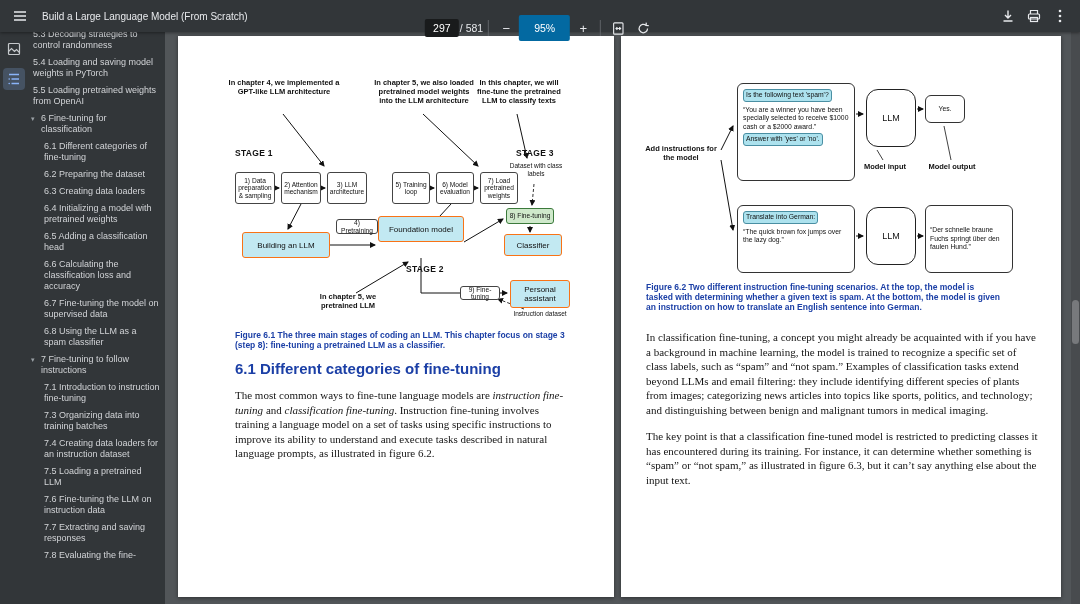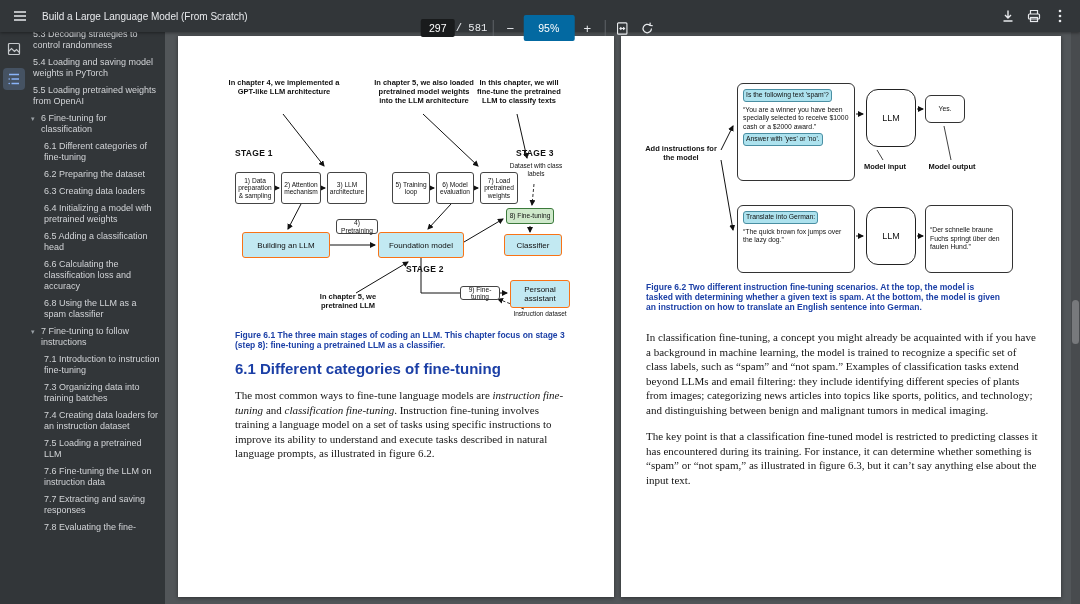--- a/index.html
+++ b/index.html
@@ -12,21 +12,21 @@
     padding:0 8px; position:relative; flex:none; box-shadow:0 1px 3px rgba(0,0,0,.4); z-index:5; }
   .tb-left { display:flex; align-items:center; gap:10px; }
   .title { font-size:10px; color:#e8eaed; white-space:nowrap; }
   .icon-btn { width:24px; height:24px; border:none; background:transparent; color:#e8eaed;
     display:flex; align-items:center; justify-content:center; border-radius:50%; cursor:pointer;
     font-size:13px; font-family:inherit; flex:none; }
   .tb-center { position:absolute; left:50%; top:0; height:32px; transform:translateX(-50%);
     display:flex; align-items:center; gap:1px;margin-top:12px; }
   .page-input { width:34px; height:18px; background:#191b1c; border:none; border-radius:2px;
     color:#fff; font-size:10.5px; text-align:center; font-family:inherit; }
-  .page-total { font-size:10.5px; color:#e8eaed;font-family:Liberation Mono, monospace; }
+  .page-total { font-size:10.5px; color:#e8eaed; }
   .tb-sep { width:1px; height:16px; background:#5f6368; margin:0 4px; }
   .zoom-box { min-width:34px; height:26px; background:#0369a1; border-radius:2px; color:#fff;
     font-size:10.5px; display:flex; align-items:center; justify-content:center; padding:0 15px; cursor:pointer; }
   .tb-right { margin-left:auto; display:flex; align-items:center; gap:2px; }
 
   
   .content { flex:1; display:flex; min-height:0; }
 
   
   .sidebar { width:165px; background:#323639; display:flex; flex:none; overflow:hidden; }
@@ -183,20 +183,23 @@
             <span>6.3 Creating data loaders</span>
           </div>
           <div class="toc-item lv-2">
             <span>6.4 Initializing a model with pretrained weights</span>
           </div>
           <div class="toc-item lv-2">
             <span>6.5 Adding a classification head</span>
           </div>
           <div class="toc-item lv-2">
             <span>6.6 Calculating the classification loss and accuracy</span>
+          </div>
+          <div class="toc-item lv-2">
+            <span>6.7 Fine-tuning the model on supervised data</span>
           </div>
           <div class="toc-item lv-2">
             <span>6.8 Using the LLM as a spam classifier</span>
           </div>
           <div class="toc-item lv-0">
             <span class="chev">▾</span>
             <span>7 Fine-tuning to follow instructions</span>
           </div>
           <div class="toc-item lv-2">
             <span>7.1 Introduction to instruction fine-tuning</span>
@@ -268,21 +271,21 @@
           <div class="abs nbox" style="left:214px;top:136px;width:38px;height:32px;">5) Training loop</div>
           <div class="abs nbox" style="left:258px;top:136px;width:38px;height:32px;">6) Model evaluation</div>
           <div class="abs nbox" style="left:302px;top:136px;width:38px;height:32px;">7) Load pretrained weights</div>
 
           <div class="abs tinylbl" style="left:326px;top:126px;width:64px;">Dataset with class labels</div>
           <div class="abs nbox green" style="left:328px;top:172px;width:48px;height:16px;">8) Fine-tuning</div>
           <div class="abs cybox" style="left:326px;top:198px;width:58px;height:22px;">Classifier</div>
 
           <div class="abs cybox" style="left:64px;top:196px;width:88px;height:26px;">Building an LLM</div>
           <div class="abs nbox" style="left:158px;top:183px;width:42px;height:15px;">4) Pretraining</div>
-          <div class="abs cybox" style="left:200px;top:196px;width:86px;height:26px;">Foundation model</div>
+          <div class="abs cybox" style="left:200px;top:180px;width:86px;height:26px;">Foundation model</div>
 
           <div class="abs nbox" style="left:282px;top:250px;width:40px;height:14px;">9) Fine-tuning</div>
           <div class="abs cybox" style="left:332px;top:244px;width:60px;height:28px;">Personal assistant</div>
           <div class="abs tinylbl" style="left:330px;top:274px;width:64px;">Instruction dataset</div>
           <div class="abs ann" style="left:128px;top:256px;width:84px;">In chapter 5, we pretrained LLM</div>
         </div>
 
         <div class="caption" style="left:57px;top:294px;width:340px;">Figure 6.1 The three main stages of coding an LLM. This chapter focus on stage 3 (step 8): fine-tuning a pretrained LLM as a classifier.</div>
         <h2 class="h61" style="left:57px;top:324px;">6.1 Different categories of fine-tuning</h2>
         <div class="body-text" style="left:57px;top:352px;width:340px;">

